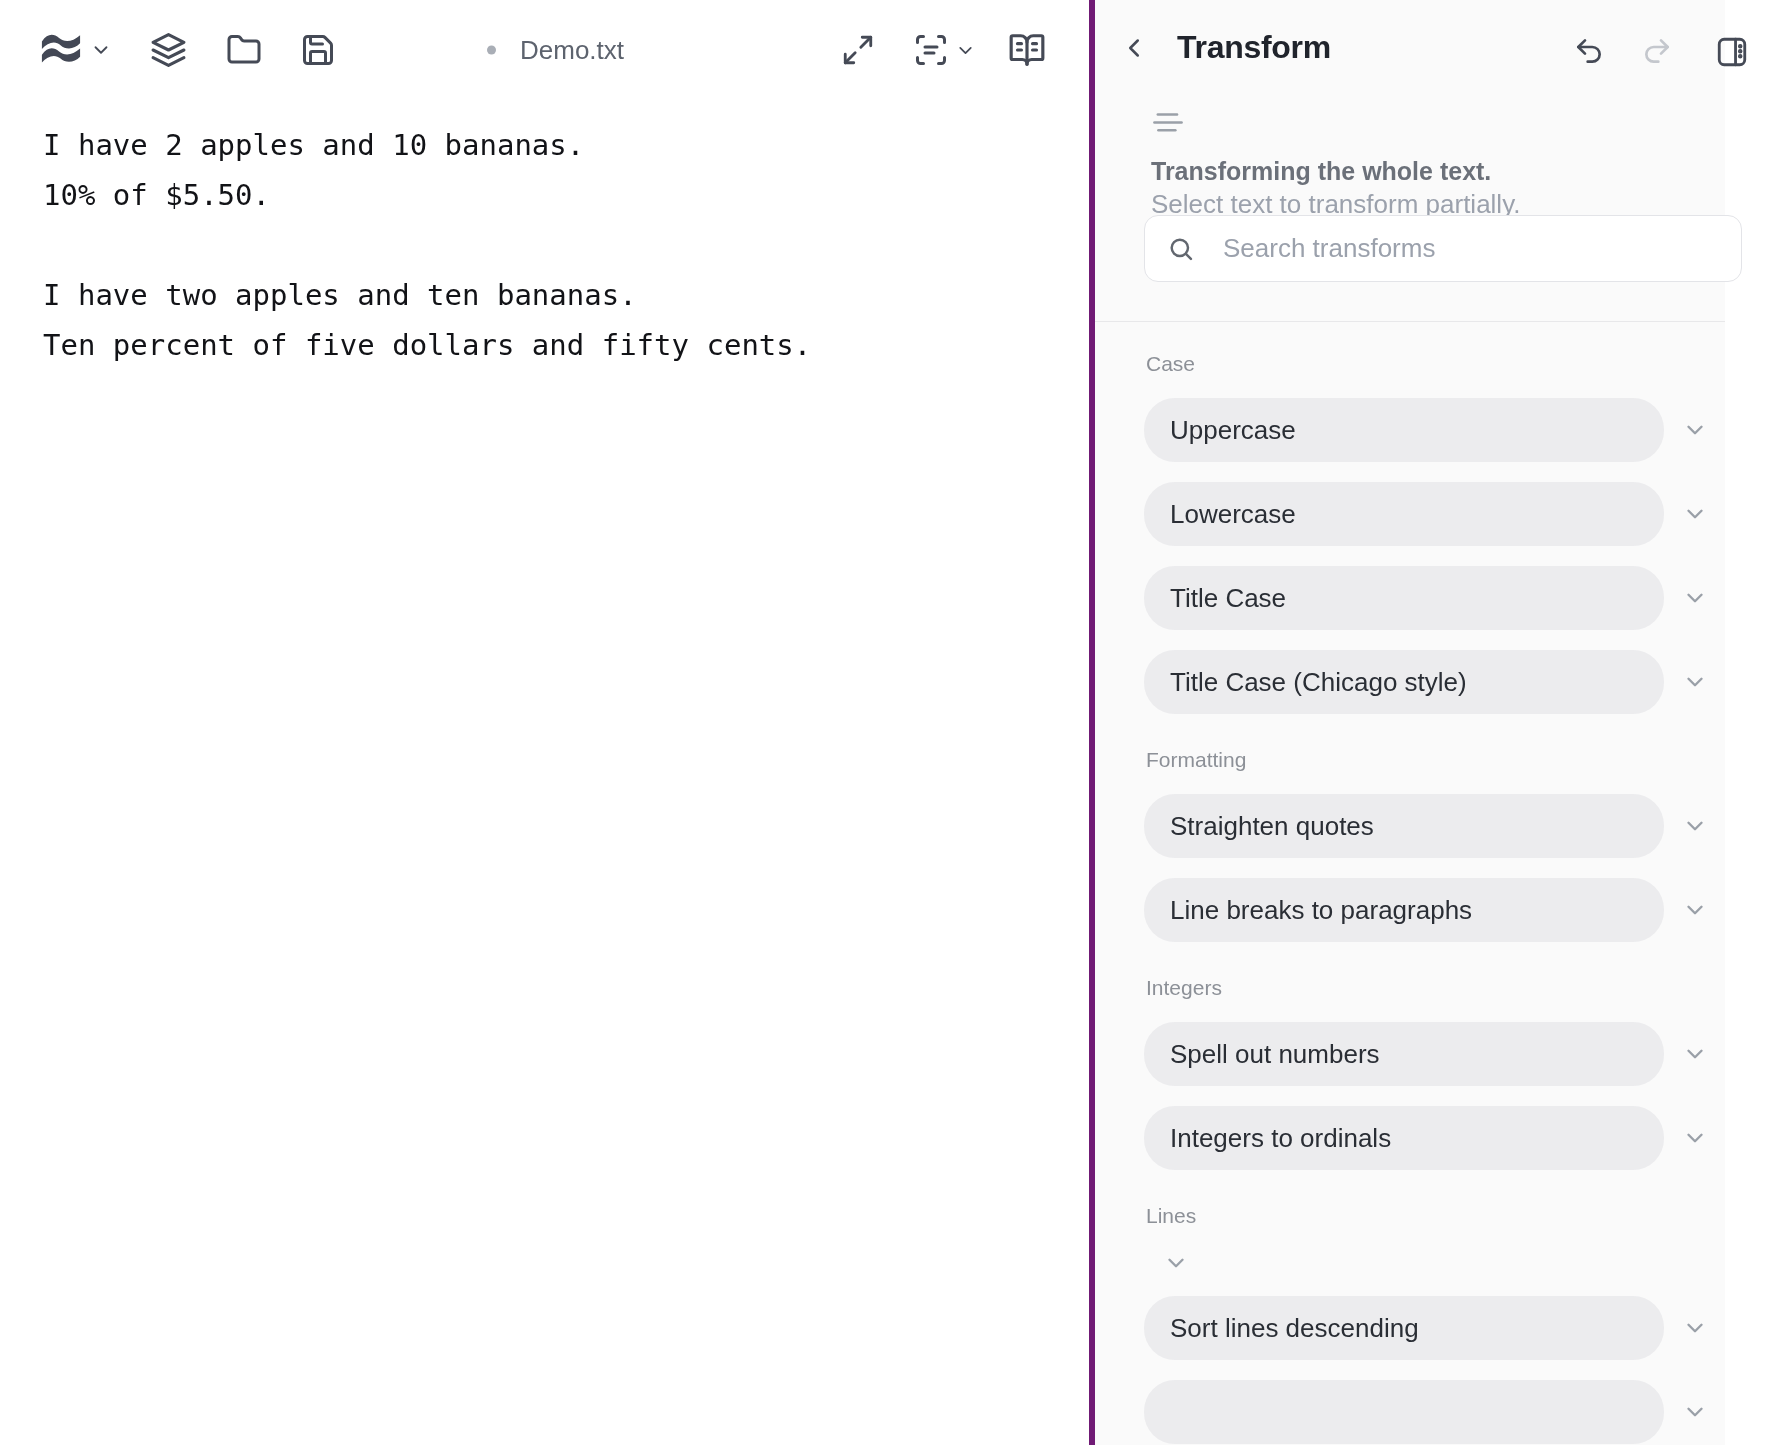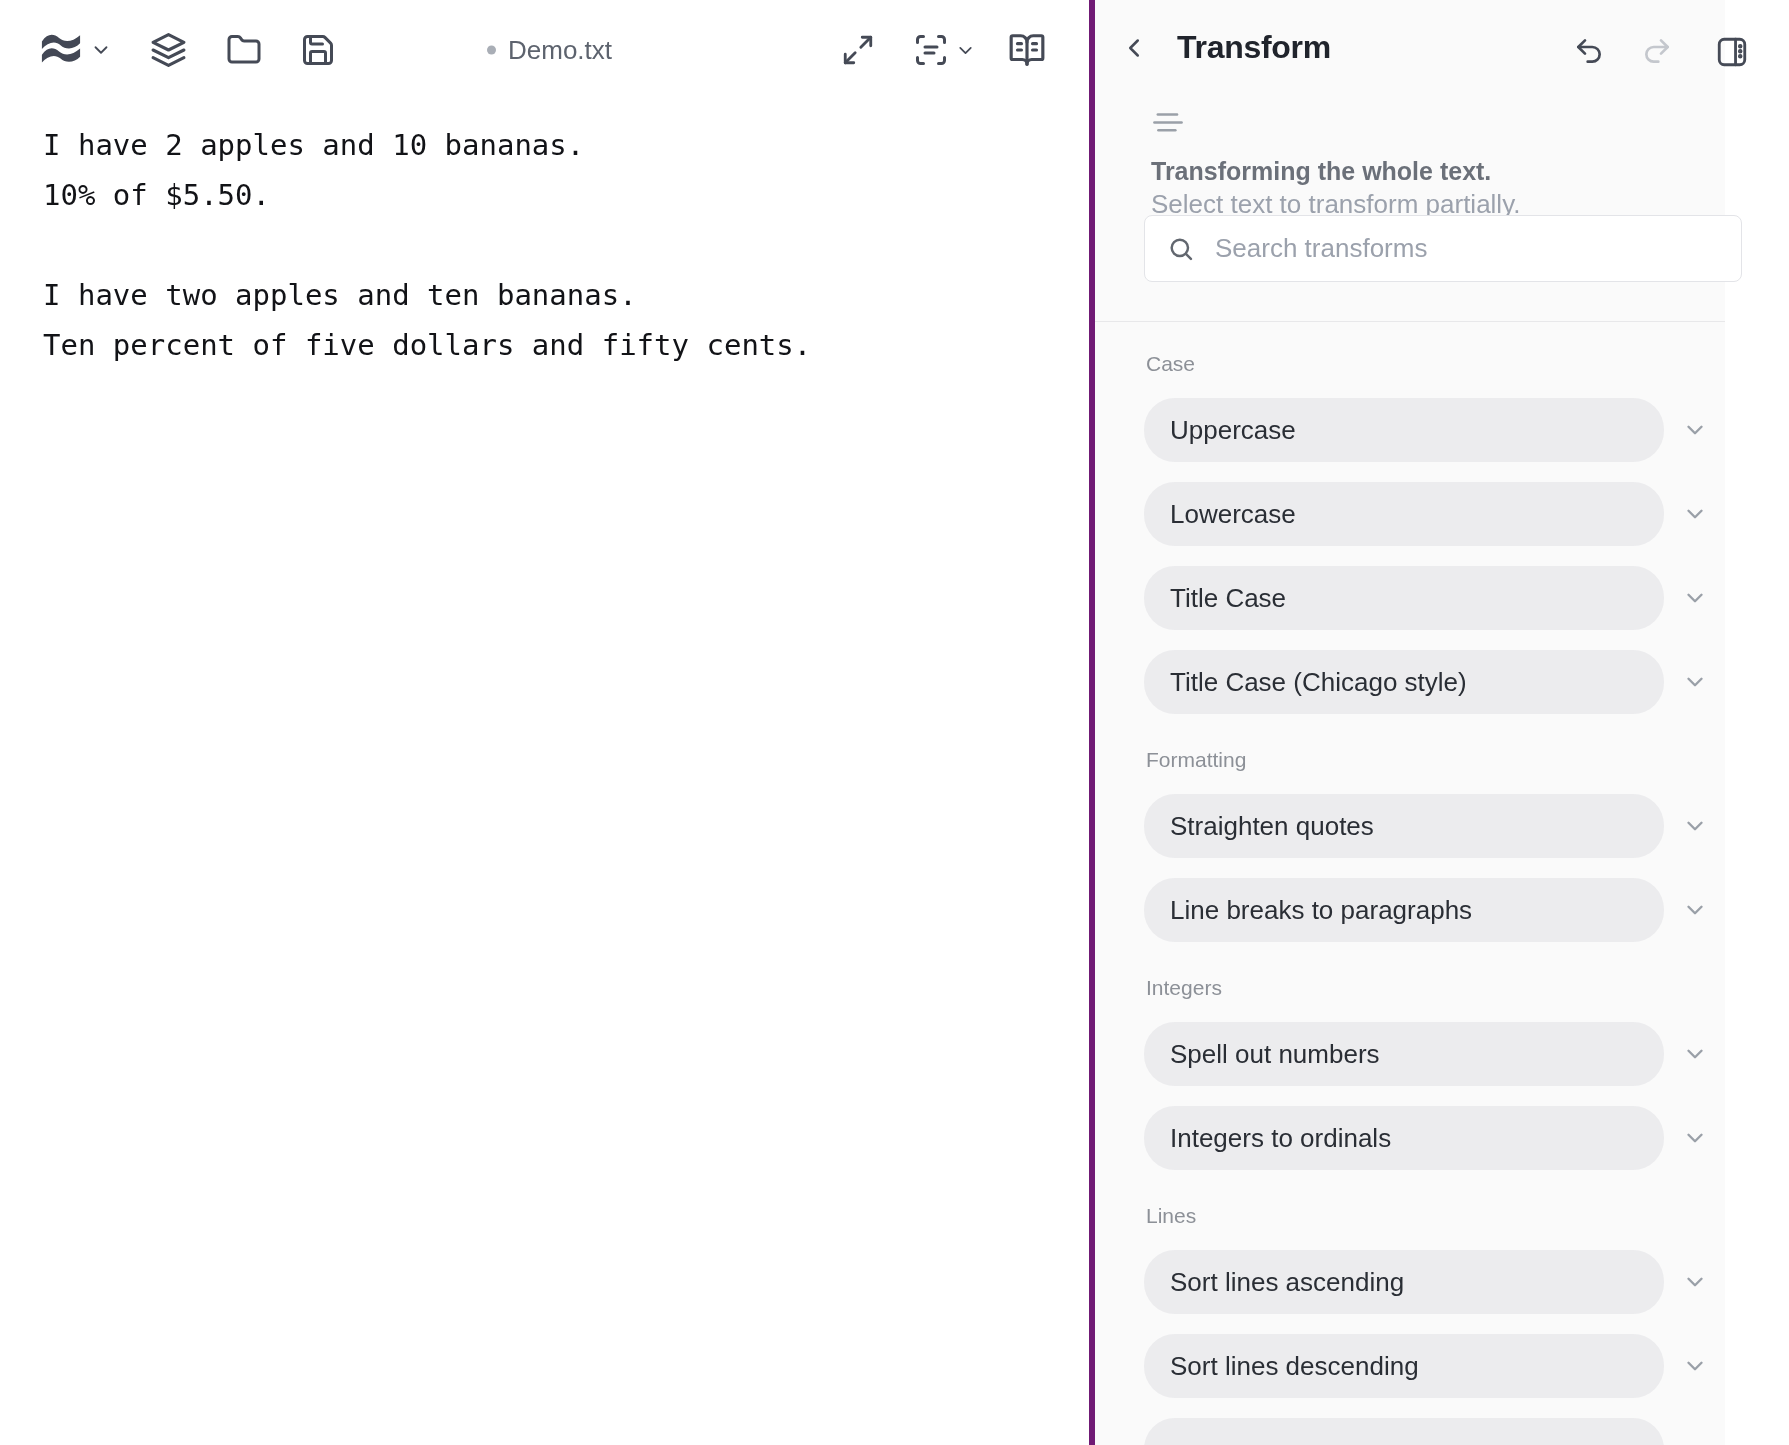--- a/index.html
+++ b/index.html
@@ -8,21 +8,21 @@
     background:#ffffff;font-family:"Liberation Sans",sans-serif;
     -webkit-font-smoothing:antialiased;
   }
   svg{display:block;}
   .ic{stroke:#454a56;fill:none;stroke-width:2;stroke-linecap:round;stroke-linejoin:round;}
 
   
   .editor{position:absolute;left:0;top:0;width:1088px;height:1445px;background:#fff;}
   .toolbar{position:absolute;left:0;top:0;width:100%;height:100px;}
   .tbtn{position:absolute;top:50%;transform:translateY(-50%);display:flex;align-items:center;gap:6px;cursor:pointer;}
-  .filename-wrap{position:absolute;left:487px;top:50%;transform:translateY(-50%);display:flex;align-items:center;gap:12px;}
+  .filename-wrap{position:absolute;left:487px;top:50%;transform:translateY(-50%);display:flex;align-items:center;gap:24px;}
   .unsaved-dot{width:9px;height:9px;border-radius:50%;background:#a9aeb6;}
   .filename{font-size:26px;color:#5d636e;}
   .doc{
     position:absolute;left:43px;top:120px;margin:0;
     font-family:"DejaVu Sans Mono","Liberation Mono",monospace;
     font-size:29px;line-height:50px;color:#121317;white-space:pre;
   }
 
   
   .panel{
@@ -38,22 +38,22 @@
   .toggle-btn{left:620px;}
   .ic-dis{stroke:#c4c7cd;}
 
   .panel-desc{position:absolute;left:56px;top:102px;display:flex;gap:17px;flex-direction:column;}
   .desc-icon{margin-top:6px;}
   .desc-line1{font-size:25px;font-weight:700;color:#6b7079;line-height:33px;}
   .desc-line2{font-size:26px;color:#9ba1ac;line-height:33px;}
 
   .search-box{
     position:absolute;left:49px;top:215px;width:598px;height:67px;box-sizing:border-box;
-    background:#ffffff;border:1.5px solid #e3e4e8;border-radius:8px;
-    display:flex;align-items:center;padding-left:22px;gap:18px;
+    background:#ffffff;border:1.5px solid #e3e4e8;border-radius:14px;
+    display:flex;align-items:center;padding-left:22px;gap:26px;
   }
   .search-box input{
     border:none;outline:none;background:transparent;flex:1;
     font-family:"Liberation Sans",sans-serif;font-size:26px;color:#30343c;
   }
   .search-box input::placeholder{color:#9ba1ac;}
   .panel-hr{position:absolute;left:0;top:321px;width:100%;height:1px;background:#e8e8ea;}
 
   .transform-list{
     position:absolute;left:0;top:322px;width:100%;height:1123px;
@@ -292,21 +292,20 @@
     <div class="row-chev">
       <svg width="26" height="26" viewBox="0 0 24 24" fill="none" stroke="#9aa0a8" stroke-width="2.2" stroke-linecap="round" stroke-linejoin="round">
         <path d="M6 9l6 6 6-6"></path>
       </svg>
     </div>
   </div>
 </div>
       <div class="section">
         <div class="section-label">Lines</div>
   <div class="trow">
-    <div class="tbutton">Sort lines ascending</div>
     <div class="row-chev">
       <svg width="26" height="26" viewBox="0 0 24 24" fill="none" stroke="#9aa0a8" stroke-width="2.2" stroke-linecap="round" stroke-linejoin="round">
         <path d="M6 9l6 6 6-6"></path>
       </svg>
     </div>
   </div>
 
   <div class="trow">
     <div class="tbutton">Sort lines descending</div>
     <div class="row-chev">

